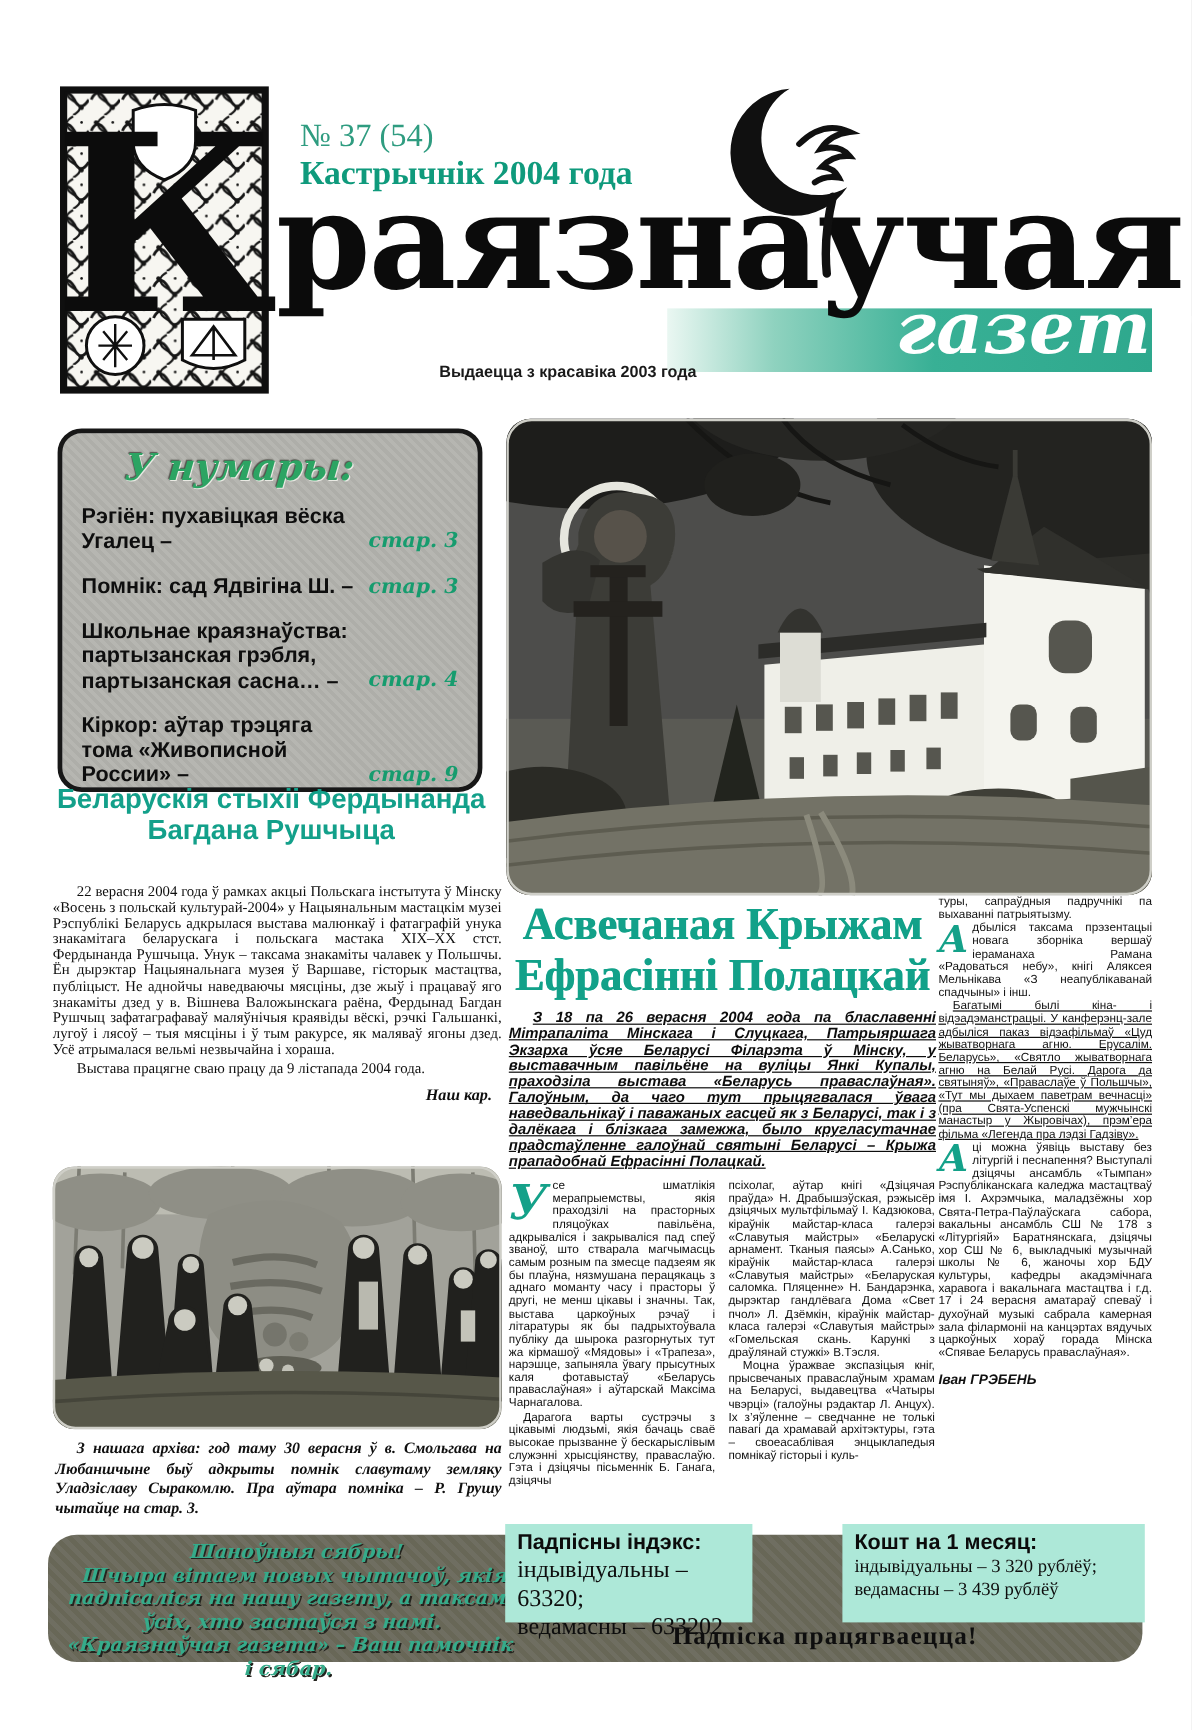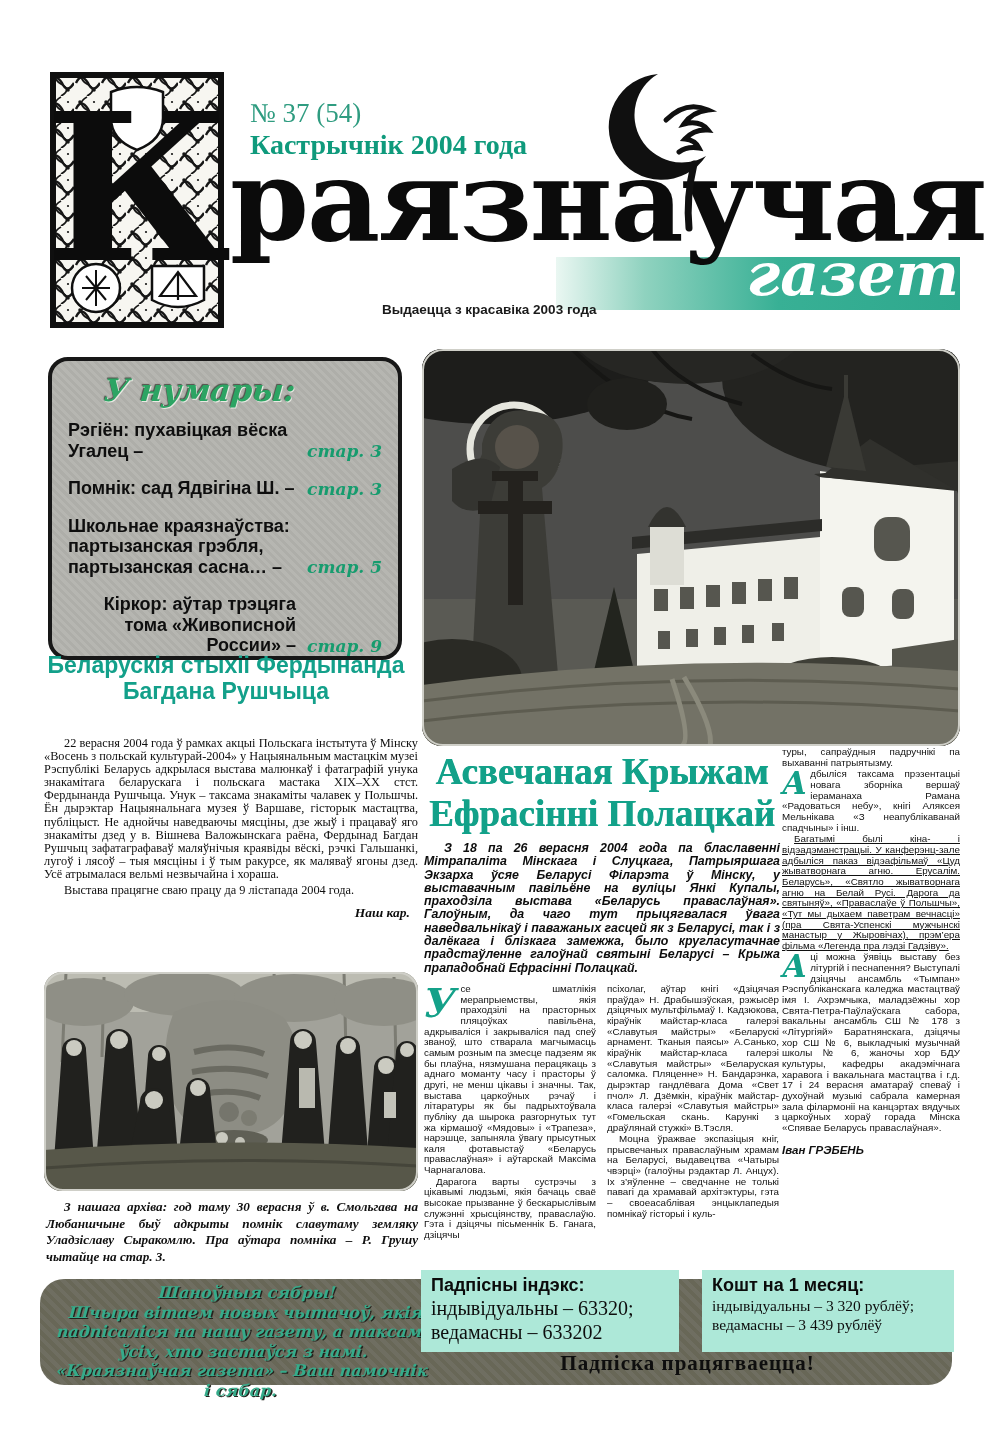--- a/index.html
+++ b/index.html
@@ -12,21 +12,21 @@
          font:bold 205px/1 "DejaVu Serif",serif;color:#0c0c0c;z-index:3;}
   .issue-no{position:absolute;left:250px;top:100px;font:27px/1 "Liberation Serif",serif;color:#2f9c80;z-index:4;}
   .date-line{position:absolute;left:250px;top:131px;font:bold 28px/1 "Liberation Serif",serif;color:#0f9a7c;z-index:4;}
   .teal-band{position:absolute;left:556px;top:257px;width:404px;height:53px;z-index:1;
              background:linear-gradient(90deg,#eaf7f2 0%,#8fd2bf 22%,#38b095 55%,#2ea88d 100%);}
   .mast-word{position:absolute;left:230px;top:144px;font:bold 113px/1 "DejaVu Serif",serif;
              letter-spacing:-2px;color:#0b0b0b;z-index:2;white-space:nowrap;}
   .gazeta{position:absolute;left:556px;top:244px;width:394px;text-align:right;z-index:2;
           font:italic bold 60px/1 "DejaVu Serif",serif;color:#ffffff;margin-left:48px;}
   .bird{position:absolute;left:606px;top:68px;z-index:3;}
-  .founded{position:absolute;left:346px;top:303px;font:bold 13.5px/1 "Liberation Sans",sans-serif;color:#1a1a1a;z-index:4;padding-left:36px;}
+  .founded{position:absolute;left:330px;top:303px;font:bold 13.5px/1 "Liberation Sans",sans-serif;color:#1a1a1a;z-index:4;padding-left:36px;}
 
   
   .toc{position:absolute;left:48px;top:357px;width:354px;height:303px;box-sizing:border-box;
        background:repeating-linear-gradient(45deg,#b6b6b1 0 3px,#aeaea9 3px 6px);
        border:4px solid #171717;border-radius:20px;padding:10px 16px 10px 16px;}
   .toc-title{font:italic bold 31px/1.1 "DejaVu Serif",serif;color:#2ca463;margin:2px 0 6px 36px;
              transform:skewX(-5deg);text-shadow:1px 1px 0 #e9e9e3,-1px -1px 1px #50504a;}
   .toc-item{position:relative;margin-top:13px;padding-right:86px;
             font:bold 18px/20.5px "Liberation Sans",sans-serif;color:#0e0e0e;}
   .toc-page{position:absolute;right:0;bottom:1px;font:italic bold 17px/1 "DejaVu Serif",serif;
@@ -45,42 +45,42 @@
   .photo-main{position:absolute;left:422px;top:349px;}
   .photo-arch{position:absolute;left:44px;top:972px;}
   .caption{position:absolute;left:46px;top:1199px;width:372px;text-align:justify;
            font:italic bold 13.2px/16.6px "Liberation Serif",serif;color:#101010;text-indent:18px;}
 
   
   .art2{position:absolute;left:424px;top:751px;width:536px;height:522px;}
   .art2-title{width:356px;text-align:center;font:bold 37px/41px "Liberation Serif",serif;
               color:#12a189;transform:scaleY(1.03);letter-spacing:0;text-shadow:.6px 0 0 #12a189;}
   .art2-lead{width:356px;margin-top:9px;font:italic bold 12.4px/13.3px "Liberation Sans",sans-serif;
-             text-align:justify;text-indent:20px;color:#0d0d0d;}
+             text-align:justify;text-indent:20px;color:#0d0d0d;text-decoration:underline;}
   .cols{width:356px;display:flex;gap:11px;margin-top:9px;}
   .ncol{width:172px;font:9.8px/10.65px "Liberation Sans",sans-serif;text-align:justify;color:#101010;}
   .ncol p{margin:0;}
   .ncol p+p{margin-top:1px;text-indent:12px;}
   .col3{position:absolute;right:0;top:-4px;width:178px;
         font:9.8px/10.65px "Liberation Sans",sans-serif;text-align:justify;color:#101010;}
   .col3 p{margin:0;}
   .col3 p+p{margin-top:1px;}
   .col3 p.ind{text-indent:12px;text-decoration:underline;}
   .dc{float:left;font:italic bold 40px/33px "DejaVu Serif",serif;color:#14a189;margin:2px 4px 0 0;}
   .dc2{float:left;font:italic bold 31px/26px "DejaVu Serif",serif;color:#14a189;margin:1px 3px 0 0;}
   .author{text-align:left;font:italic bold 11.5px/1 "Liberation Sans",sans-serif;margin-top:11px;padding-right:2px;}
 
   
   .panel{position:absolute;left:40px;top:1279px;width:912px;height:106px;border-radius:24px;
          background:repeating-linear-gradient(45deg,#6f6e61 0 4px,#686757 4px 8px);}
   .greet{position:absolute;left:16px;top:4px;width:376px;text-align:center;
          font:italic bold 16px/19.5px "DejaVu Serif",serif;color:#35ab8a;
          text-shadow:1.4px 1.4px 0 #23231e;transform:skewX(-4deg);}
   .tbox{position:absolute;top:-9px;background:#ade8d8;box-sizing:border-box;padding:4px 10px;}
-  .tbox-index{left:381px;width:258px;height:82px;}
+  .tbox-index{left:381px;width:206px;height:82px;}
   .tbox-price{left:662px;width:252px;height:82px;}
   .tbox h3{margin:0;font:bold 18px/22px "Liberation Sans",sans-serif;color:#0b0b0b;}
   .tbox-index .tline{font:20px/24px "Liberation Serif",serif;color:#0d0d0d;}
   .tbox-price .tline{font:15.5px/19px "Liberation Serif",serif;color:#0d0d0d;}
   .subscribe{position:absolute;left:381px;top:74px;width:533px;text-align:center;
              font:bold 21px/1 "Liberation Serif",serif;letter-spacing:1px;color:#0e0e0e;}
 </style>
 </head>
 <body>
 
@@ -137,23 +137,23 @@
     <div class="toc-item">
       <span>Рэгіён: пухавіцкая вёска Угалец –</span>
       <span class="toc-page">стар. 3</span>
     </div>
     <div class="toc-item" style="margin-top:17px;">
       <span>Помнік: сад Ядвігіна Ш. –</span>
       <span class="toc-page">стар. 3</span>
     </div>
     <div class="toc-item" style="margin-top:17px;">
       <span>Школьнае краязнаўства: партызанская грэбля, партызанская сасна… –</span>
-      <span class="toc-page">стар. 5</span>
-    </div>
-    <div class="toc-item" style="margin-top:17px;text-align:right;">
+      <span class="toc-page">стар. 4</span>
+    </div>
+    <div class="toc-item" style="margin-top:17px;">
       <span>Кіркор: аўтар трэцяга тома «Живописной России» –</span>
       <span class="toc-page">стар. 9</span>
     </div>
   </div>
 
   <div class="art1-title">Беларускія стыхіі Фердынанда Багдана Рушчыца</div>
   <div class="art1-body">
     <p>22 верасня 2004 года ў рамках акцыі Польскага інстытута ў Мінску «Восень з польскай культурай-2004» у Нацыянальным мастацкім музеі Рэспублікі Беларусь адкрылася выстава малюнкаў і фатаграфій унука знакамітага беларускага і польскага мастака XIX–XX стст. Фердынанда Рушчыца. Унук – таксама знакаміты чалавек у Польшчы. Ён дырэктар Нацыянальнага музея ў Варшаве, гісторык мастацтва, публіцыст. Не аднойчы наведваючы мясціны, дзе жыў і працаваў яго знакаміты дзед у в. Вішнева Валожынскага раёна, Фердынад Багдан Рушчыц зафатаграфаваў маляўнічыя краявіды вёскі, рэчкі Гальшанкі, лугоў і лясоў – тыя мясціны і ў тым ракурсе, як маляваў ягоны дзед. Усё атрымалася вельмі незвычайна і хораша.</p>
     <p>Выстава працягне сваю працу да 9 лістапада 2004 года.</p>
     <div class="art1-sig">Наш кар.</div>

